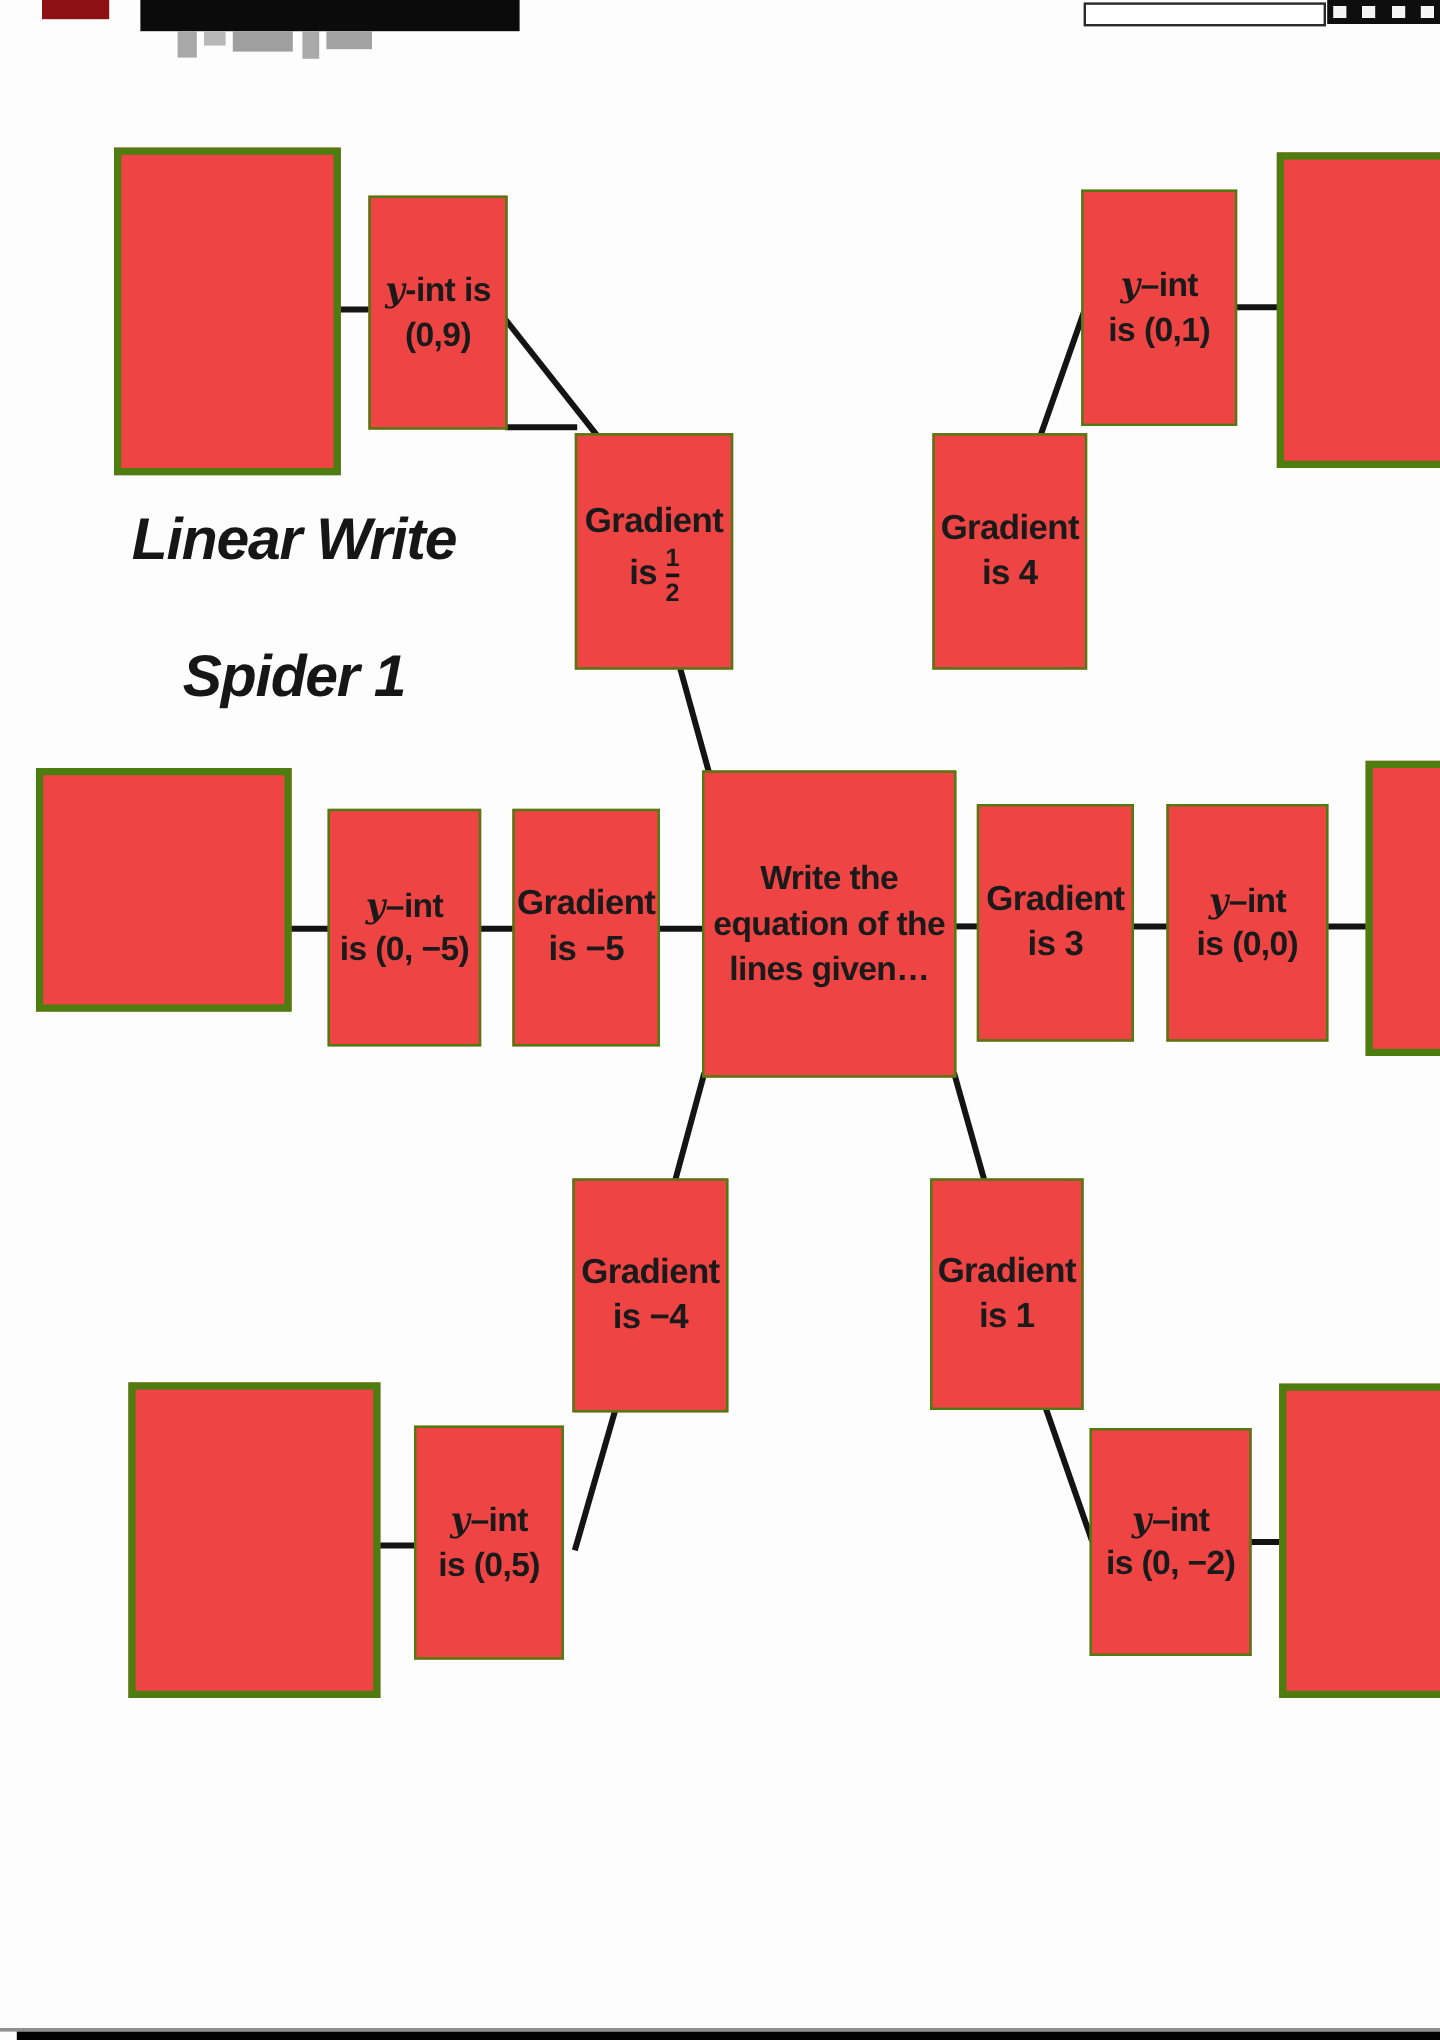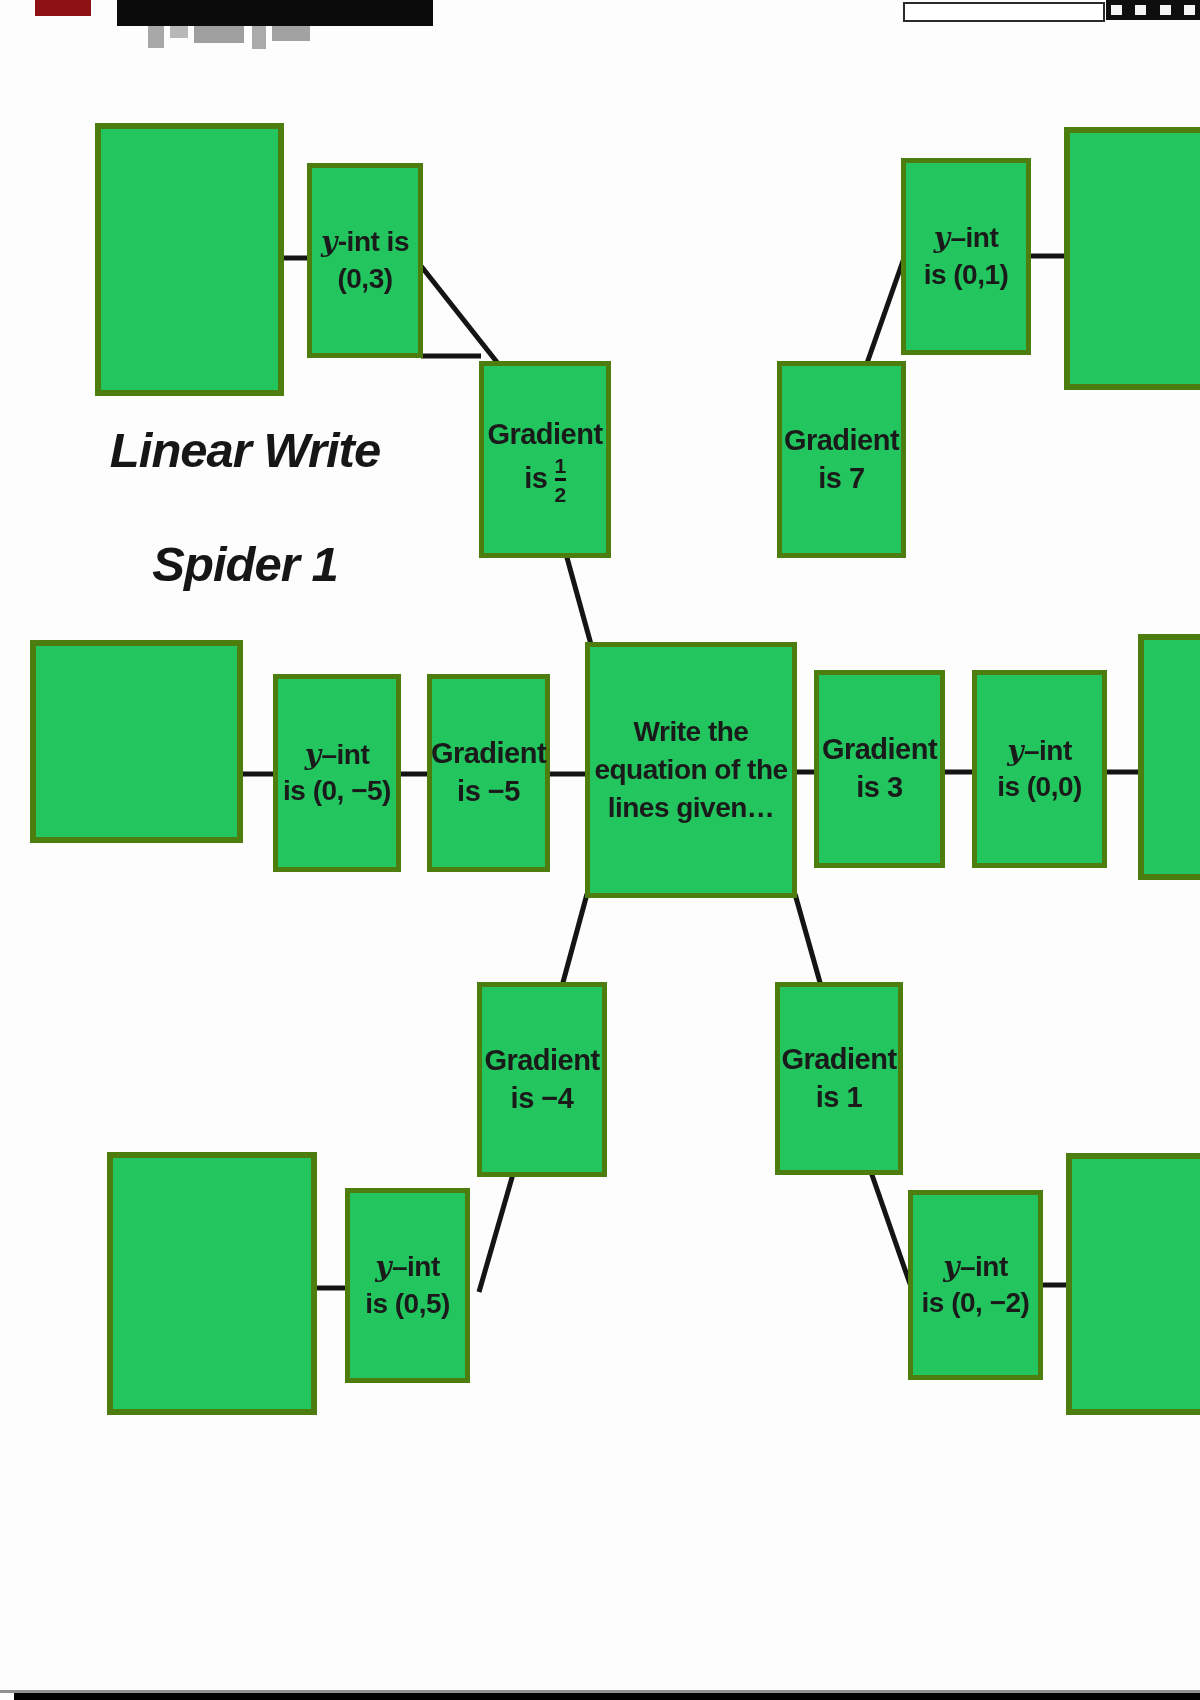--- a/index.html
+++ b/index.html
@@ -10,22 +10,22 @@
     position:relative;
     overflow:hidden;
   }
   #canvas{position:absolute;left:0;top:0;width:1200px;height:1700px;background:#fdfdfd;}
 
   
   #wires{position:absolute;left:0;top:0;z-index:1;}
 
   
   .box{
-    position:absolute;z-index:2;background:#22c55e;
-    border:5px solid #4d7c0f;box-sizing:border-box;
+    position:absolute;z-index:2;background:#ef4444;
+    border:2px solid #4d7c0f;box-sizing:border-box;
     display:flex;flex-direction:column;align-items:center;justify-content:center;
     text-align:center;color:#1a1a1a;
   }
   .empty{border-width:6px;}
   .label-box{font-size:29px;font-weight:600;letter-spacing:-0.5px;line-height:1.3;}
   .yint-box{font-size:28px;}
   .center-box{font-size:28px;font-weight:600;letter-spacing:-0.5px;line-height:1.35;}
   .math-y{font-family:"DejaVu Serif",serif;font-style:italic;font-weight:600;margin-right:1px;}
   .frac{display:inline-flex;flex-direction:column;align-items:center;line-height:1;
         font-size:21px;margin-left:7px;transform:translateY(2px);}
@@ -94,36 +94,36 @@
   <div class="box empty" style="left:1066px;top:1153px;width:148px;height:262px;"></div>
 
   <div class="box center-box" style="left:585px;top:642px;width:212px;height:256px;">
     <div>Write the</div>
     <div>equation of the</div>
     <div>lines given…</div>
   </div>
 
   <div class="box label-box yint-box" style="left:307px;top:163px;width:116px;height:195px;">
     <div><span class="math-y">y</span><span>-int is</span></div>
-    <div>(0,3)</div>
+    <div>(0,9)</div>
   </div>
   <div class="box label-box" style="left:479px;top:361px;width:132px;height:197px;">
     <div>Gradient</div>
     <div class="fracline">
       <span>is</span>
       <span class="frac">
         <span class="num">1</span>
         <span class="den">2</span>
       </span>
     </div>
   </div>
 
   <div class="box label-box" style="left:777px;top:361px;width:129px;height:197px;">
     <div>Gradient</div>
-    <div>is 7</div>
+    <div>is 4</div>
   </div>
   <div class="box label-box yint-box" style="left:901px;top:158px;width:130px;height:197px;">
     <div><span class="math-y">y</span><span>–int</span></div>
     <div>is (0,1)</div>
   </div>
 
   <div class="box label-box yint-box" style="left:273px;top:674px;width:128px;height:198px;">
     <div><span class="math-y">y</span><span>–int</span></div>
     <div>is (0, −5)</div>
   </div>

